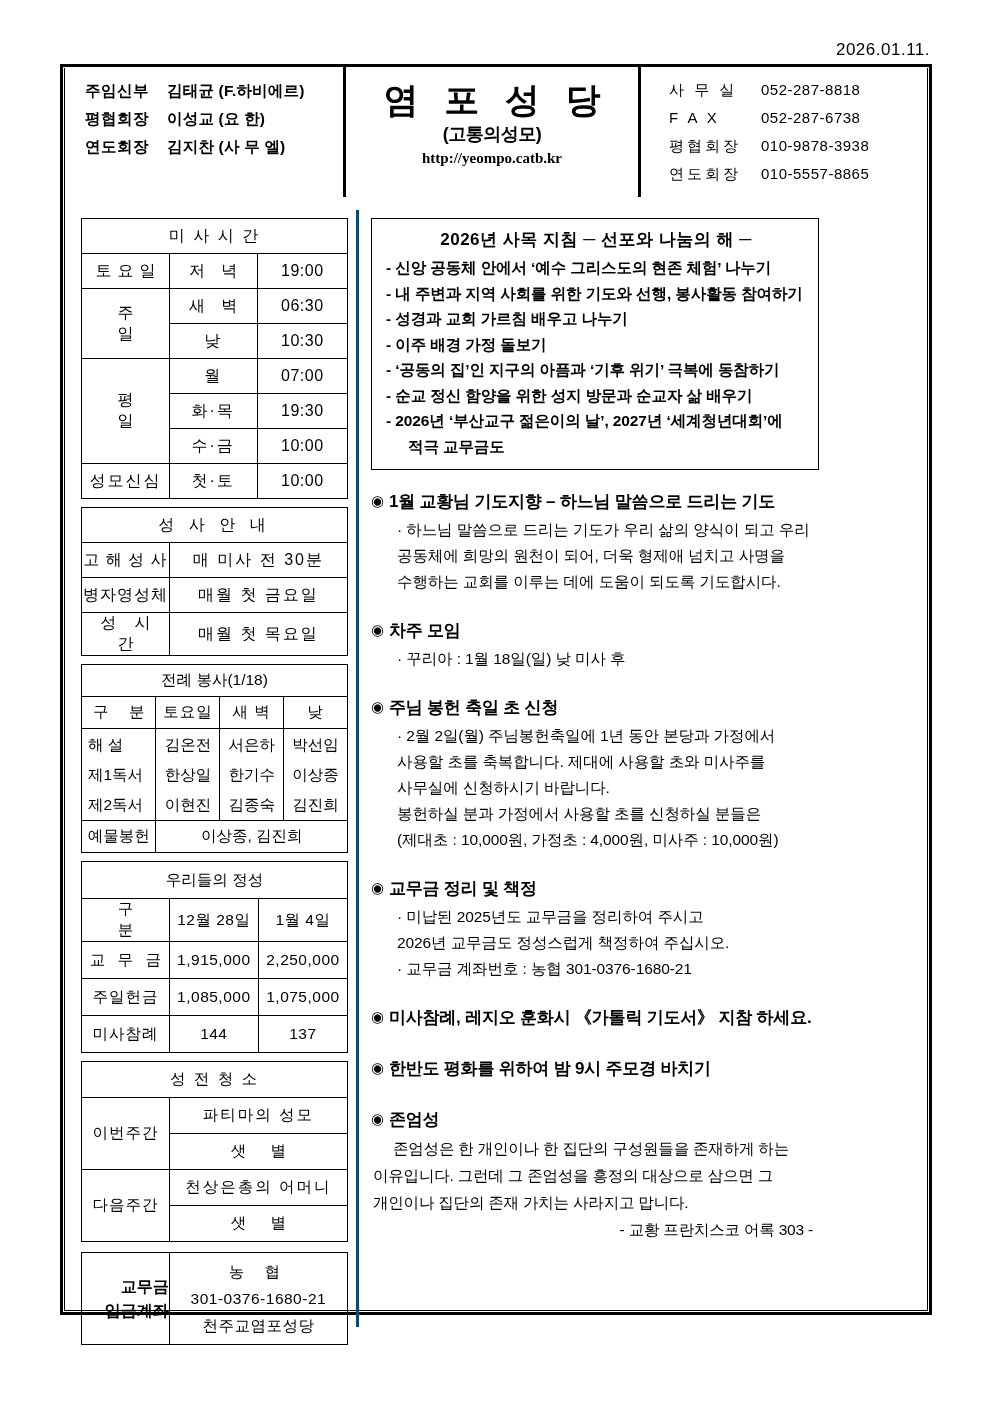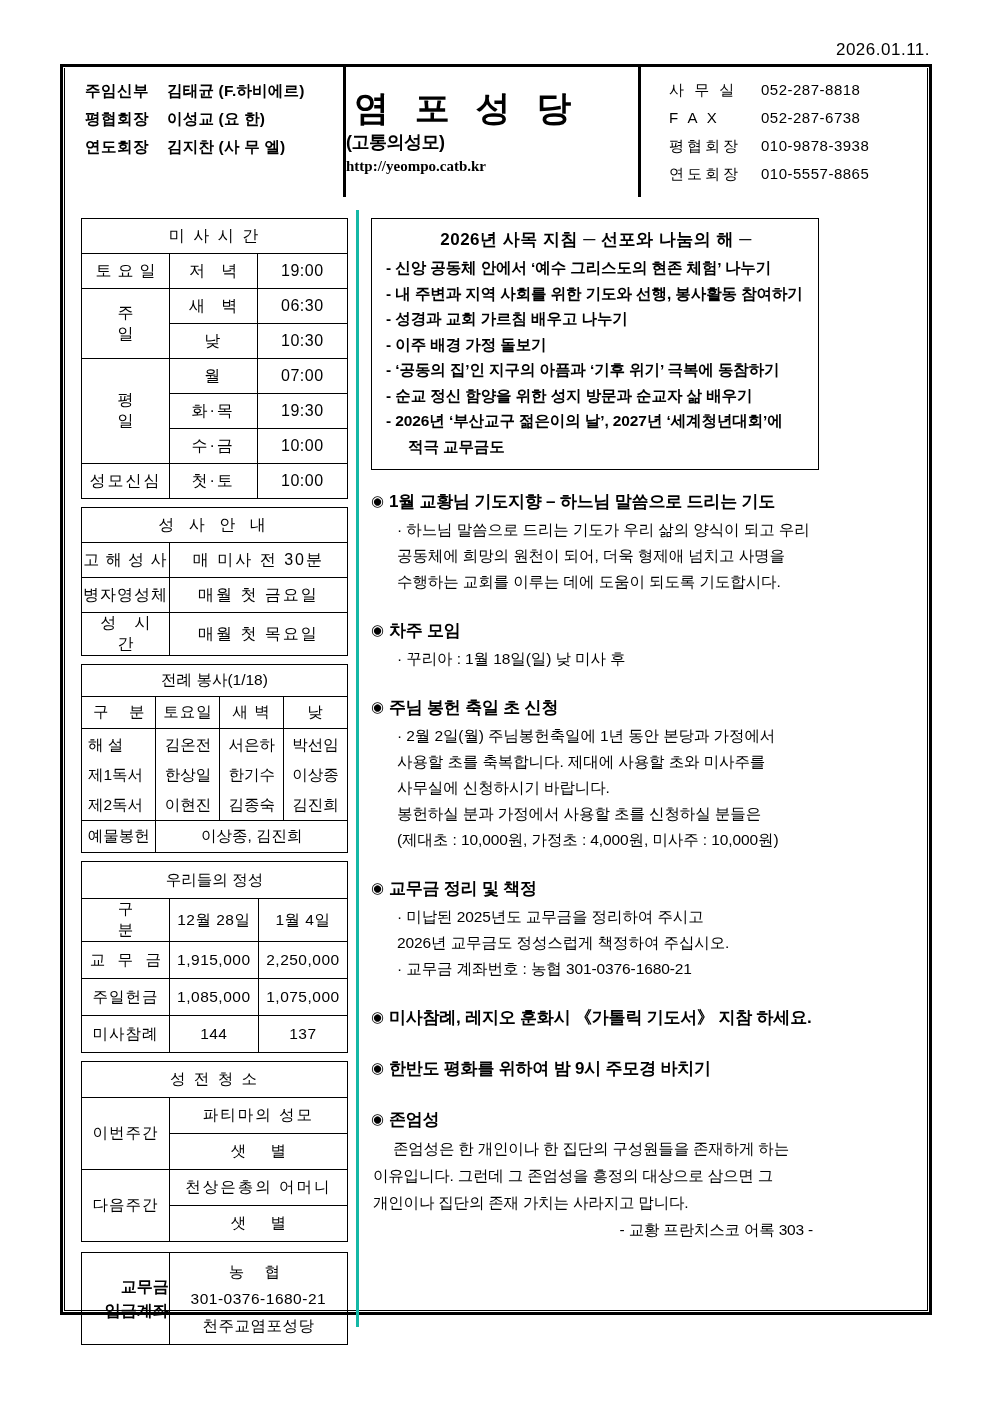--- a/index.html
+++ b/index.html
@@ -61,22 +61,22 @@
     font-size: 15.5px;
     font-weight: bold;
     line-height: 28px;
     padding-left: 22px;
   }
   .hdr-left .lbl { width: 82px; letter-spacing: 0.5px; }
   .hdr-left .val { letter-spacing: 0.2px; }
 
   .hdr-mid {
     width: 295px;
-    text-align: left;
-    padding-top: 20px;
+    text-align: center;
+    padding-top: 12px;
   }
   .church-name {
     font-size: 35px;
     font-weight: bold;
     letter-spacing: 8px;
     line-height: 42px;
     padding-left: 8px;
   }
   .church-sub {
     font-size: 18px;
@@ -110,21 +110,21 @@
     left: 63px; top: 210px;
     width: 866px; height: 1117px;
     display: flex;
   }
   .col-left {
     width: 293px;
     padding: 8px 8px 0 18px;
   }
   .col-right {
     width: 477px;
-    border-left: 3px solid #14b8a6;
+    border-left: 3px solid #0c4a6e;
     padding: 8px 14px 0 12px;
   }
 
   
   table.bx {
     width: 100%;
     border-collapse: collapse;
     margin-bottom: 8px;
     table-layout: fixed;
   }

